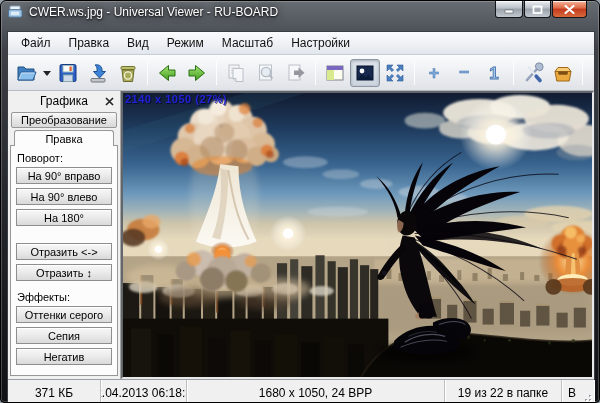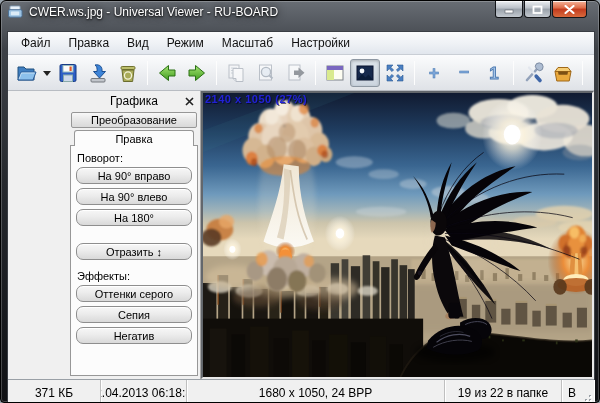--- a/index.html
+++ b/index.html
@@ -26,32 +26,32 @@
   .mitem{font-size:12px;color:#111;padding:3px 9px;cursor:default;}
   .toolbar{height:36px;background:linear-gradient(#fbfcfd,#edeff2 50%,#dfe2e7);border-bottom:1px solid #b8bcc2;
            display:flex;align-items:center;padding:0 3px;}
   .tbtn{width:30px;height:28px;display:flex;align-items:center;justify-content:center;border-radius:3px;position:relative;}
   .tbtn.narrow{width:12px;}
   .tbtn.pressed{border:1px solid #8d97a2;background:linear-gradient(#dce3ea,#ccd5df);box-shadow:inset 0 1px 3px rgba(0,0,0,.25);}
   .tbtn.disabled{opacity:.6;}
   .tsep{width:1px;height:24px;background:#b3b8bf;border-right:1px solid #fdfdfd;margin:0 4px;}
   
   .content{flex:1;display:flex;min-height:0;}
-  .sidebar{width:145px;background:#f0f0f0;border-right:1px solid #a7a7a7;display:flex;flex-direction:column;padding:1px 2px 3px 14px;margin-left:48px;}
+  .sidebar{width:113px;background:#f0f0f0;border-right:1px solid #a7a7a7;display:flex;flex-direction:column;padding:1px 2px 3px 2px;}
   .sb-head{height:18px;display:flex;align-items:center;position:relative;justify-content:center;}
   .sb-title{font-size:12px;color:#000;}
   .sb-close{position:absolute;right:2px;top:2px;width:14px;height:14px;display:flex;align-items:center;justify-content:center;}
   .tab-btn{height:16px;margin:2px 1px 1px 1px;font-size:11px;display:flex;align-items:center;justify-content:center;
            background:linear-gradient(#f8f8f8,#e8e8e8 45%,#d9d9d9);border:1px solid #979797;border-radius:2px;color:#000;}
   .tab-active{height:16px;margin:1px 4px 0 4px;font-size:11px;display:flex;align-items:center;justify-content:center;
            background:#fcfcfc;border:1px solid #979797;border-bottom:none;border-radius:3px 3px 0 0;position:relative;z-index:2;color:#000;}
   .tab-body{flex:1;margin:-1px 0 0 0;background:#fcfcfc;border:1px solid #979797;padding:6px 5px 4px 5px;display:flex;flex-direction:column;}
   .grp-label{font-size:11px;color:#000;margin:0 0 3px 1px;}
   .pbtn{height:17px;margin:0 0 4px 0;font-size:11px;color:#000;display:flex;align-items:center;justify-content:center;
-        background:linear-gradient(#f7f7f7,#ececec 45%,#d9d9d9);border:1px solid #8e8e8e;border-radius:7px;box-shadow:inset 0 1px 0 #fff;}
+        background:linear-gradient(#f7f7f7,#ececec 45%,#d9d9d9);border:1px solid #8e8e8e;border-radius:0;box-shadow:inset 0 1px 0 #fff;}
   .gap1{height:13px;}
   .gap2{height:6px;}
   
   .viewer{flex:1;position:relative;background:#6e6e6e;border:2px solid;border-color:#63676c #e9e9e9 #e9e9e9 #63676c;overflow:hidden;}
   .photo{position:absolute;inset:0;}
   .photo svg{display:block;width:100%;height:100%;}
   .overlay-text{position:absolute;left:2px;top:0px;font-size:11px;font-weight:bold;color:#2121d6;
         text-shadow:1px 1px 0 rgba(0,0,40,.6);letter-spacing:.5px;z-index:5;}
   
   .statusbar{height:26px;background:#f0f0f0;border-top:1px solid #9aa0a6;display:flex;align-items:stretch;font-size:12px;color:#000;}
@@ -247,20 +247,21 @@
           </span>
         </div>
         <div class="tab-btn">Преобразование</div>
         <div class="tab-active">Правка</div>
         <div class="tab-body">
           <div class="grp-label">Поворот:</div>
           <div class="pbtn">На 90° вправо</div>
           <div class="pbtn">На 90° влево</div>
           <div class="pbtn">На 180°</div>
           <div class="gap1"></div>
+          <div class="pbtn">Отразить &lt;-&gt;</div>
           <div class="pbtn">Отразить ↕</div>
           <div class="gap2"></div>
           <div class="grp-label">Эффекты:</div>
           <div class="pbtn">Оттенки серого</div>
           <div class="pbtn">Сепия</div>
           <div class="pbtn">Негатив</div>
         </div>
       </div>
 
       <div class="viewer">

